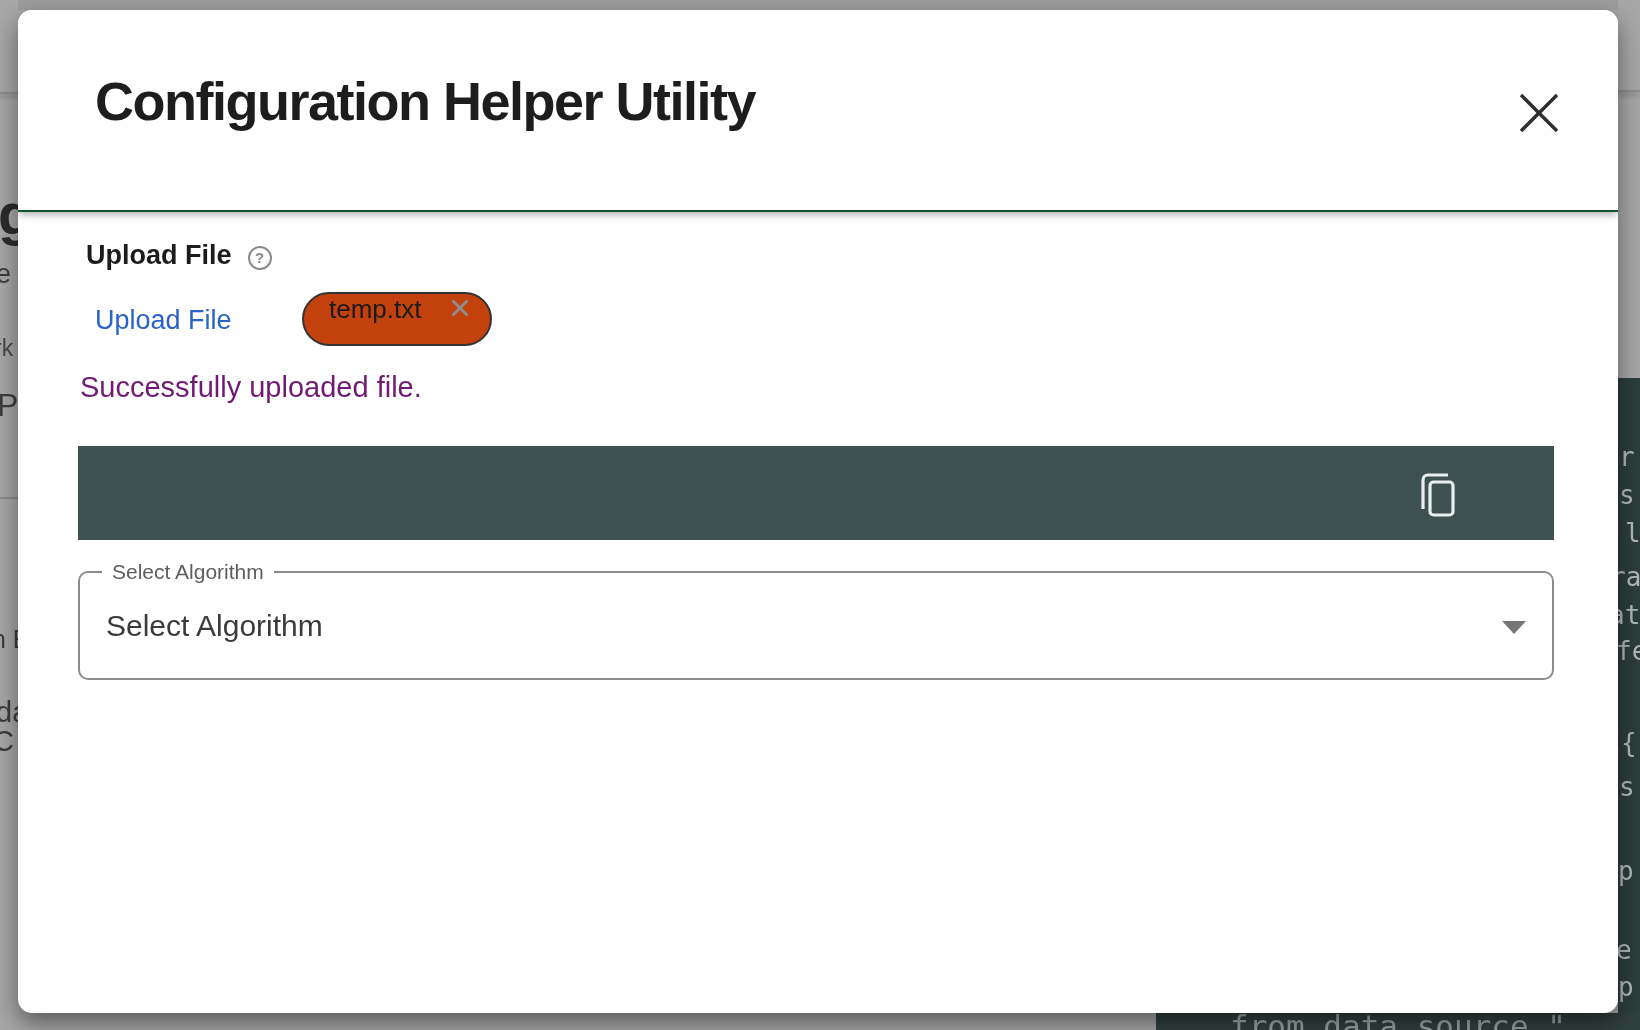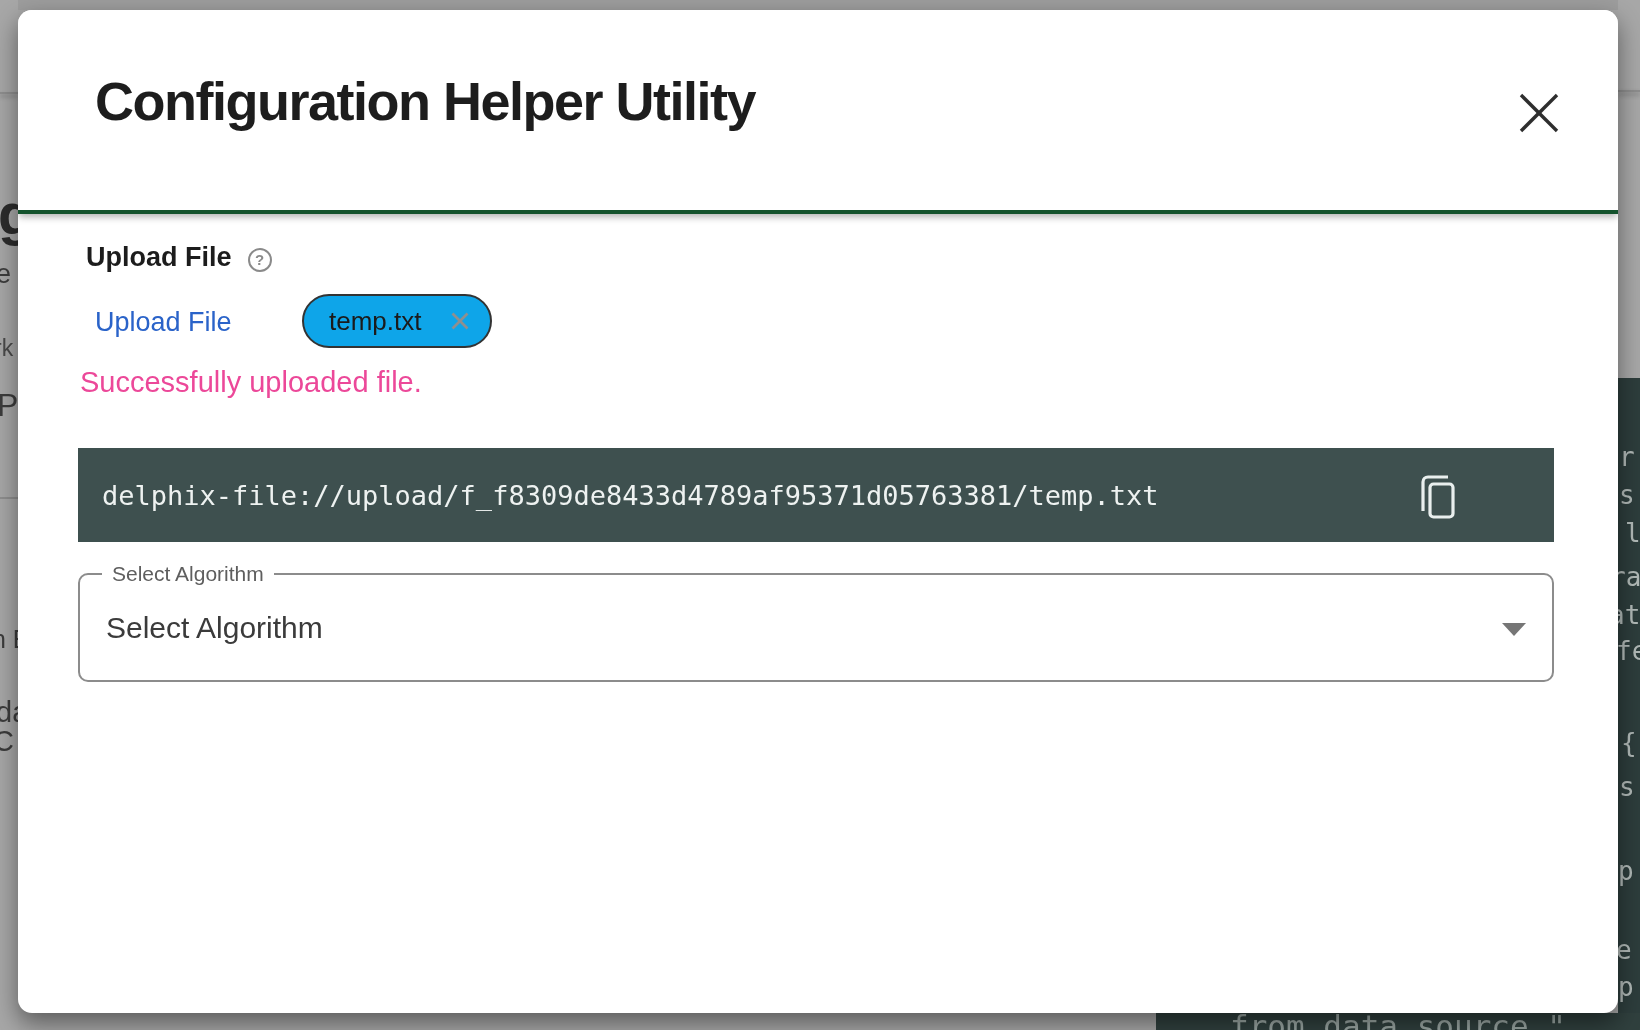--- a/index.html
+++ b/index.html
@@ -43,21 +43,21 @@
   .bg-bottom-code .code-frag{font-size:31px;color:#9aa6a3;top:-2px;left:74px;}
 
   
   .modal{
     position:absolute;left:18px;top:10px;width:1600px;height:1003px;
     background:#ffffff;border-radius:14px;overflow:hidden;
     box-shadow:0 10px 24px rgba(0,0,0,.45);
   }
   .modal-header{
     position:relative;height:200px;background:#fff;z-index:3;
-    border-bottom:4px solid #14532d;
+    border-bottom:2px solid #14532d;
     box-shadow:0 4px 7px -1px rgba(0,0,0,.3);
   }
   .modal-title{
     position:absolute;left:77px;top:62px;margin:0;
     font-size:54px;font-weight:700;color:#1d1d1d;letter-spacing:-1.5px;line-height:1.1;
   }
   .close-btn{
     position:absolute;right:56px;top:80px;width:46px;height:46px;
     background:none;border:none;padding:3px;cursor:pointer;
   }
@@ -70,26 +70,26 @@
     border:2px solid #8a8a8a;border-radius:50%;
     color:#8a8a8a;font-size:15px;line-height:20px;text-align:center;font-weight:700;
     cursor:pointer;
   }
   .select-file-link{
     position:absolute;left:77px;top:93px;font-size:27px;color:#2a63c9;
     text-decoration:none;cursor:pointer;
   }
   .file-chip{
     position:absolute;left:284px;top:80px;width:190px;height:54px;
-    background:#0ea5e9;border:2px solid #333333;border-radius:28px;
-    display:flex;align-items:center;box-sizing:border-box;padding:0 16px 0 25px;cursor:pointer;
+    background:#c2410c;border:2px solid #333333;border-radius:28px;
+    display:flex;box-sizing:border-box;padding:0 16px 0 25px;cursor:pointer;
   }
   .file-chip .chip-label{font-size:26px;color:#1b1b1b;flex:1;}
   .chip-remove{width:28px;height:28px;padding:0;border:none;background:none;cursor:pointer;}
-  .success-msg{position:absolute;left:62px;top:152px;font-size:29px;color:#ec4899;}
+  .success-msg{position:absolute;left:62px;top:159px;font-size:29px;color:#701a75;}
 
   .url-bar{
     position:absolute;left:60px;top:234px;width:1476px;height:94px;
     background:#3e504f;display:flex;align-items:center;box-sizing:border-box;
     padding:0 100px 0 24px;
   }
   .url-text{
     font-family:"DejaVu Sans Mono",monospace;font-size:27px;color:#eef2f1;
     white-space:nowrap;overflow:hidden;flex:1;
   }
@@ -180,21 +180,20 @@
         <svg width="28" height="28" viewBox="0 0 28 28">
           <line x1="6.5" y1="6.5" x2="21.5" y2="21.5" stroke="#8f8f8f" stroke-width="2.6"></line>
           <line x1="21.5" y1="6.5" x2="6.5" y2="21.5" stroke="#8f8f8f" stroke-width="2.6"></line>
         </svg>
       </button>
     </div>
 
     <div class="success-msg">Successfully uploaded file.</div>
 
     <div class="url-bar">
-      <span class="url-text">delphix-file://upload/f_f8309de8433d4789af95371d05763381/temp.txt</span>
       <button class="copy-btn" aria-label="copy url">
         <svg width="40" height="48" viewBox="0 0 40 48">
           <path d="M5 38 V9 a5 5 0 0 1 5 -5 h20" fill="none" stroke="#e9efee" stroke-width="3.2"></path>
           <rect x="12" y="11" width="23" height="33" rx="3.5" fill="none" stroke="#e9efee" stroke-width="3.2"></rect>
         </svg>
       </button>
     </div>
 
     <div class="algo-select">
       <span class="algo-label">Select Algorithm</span>

